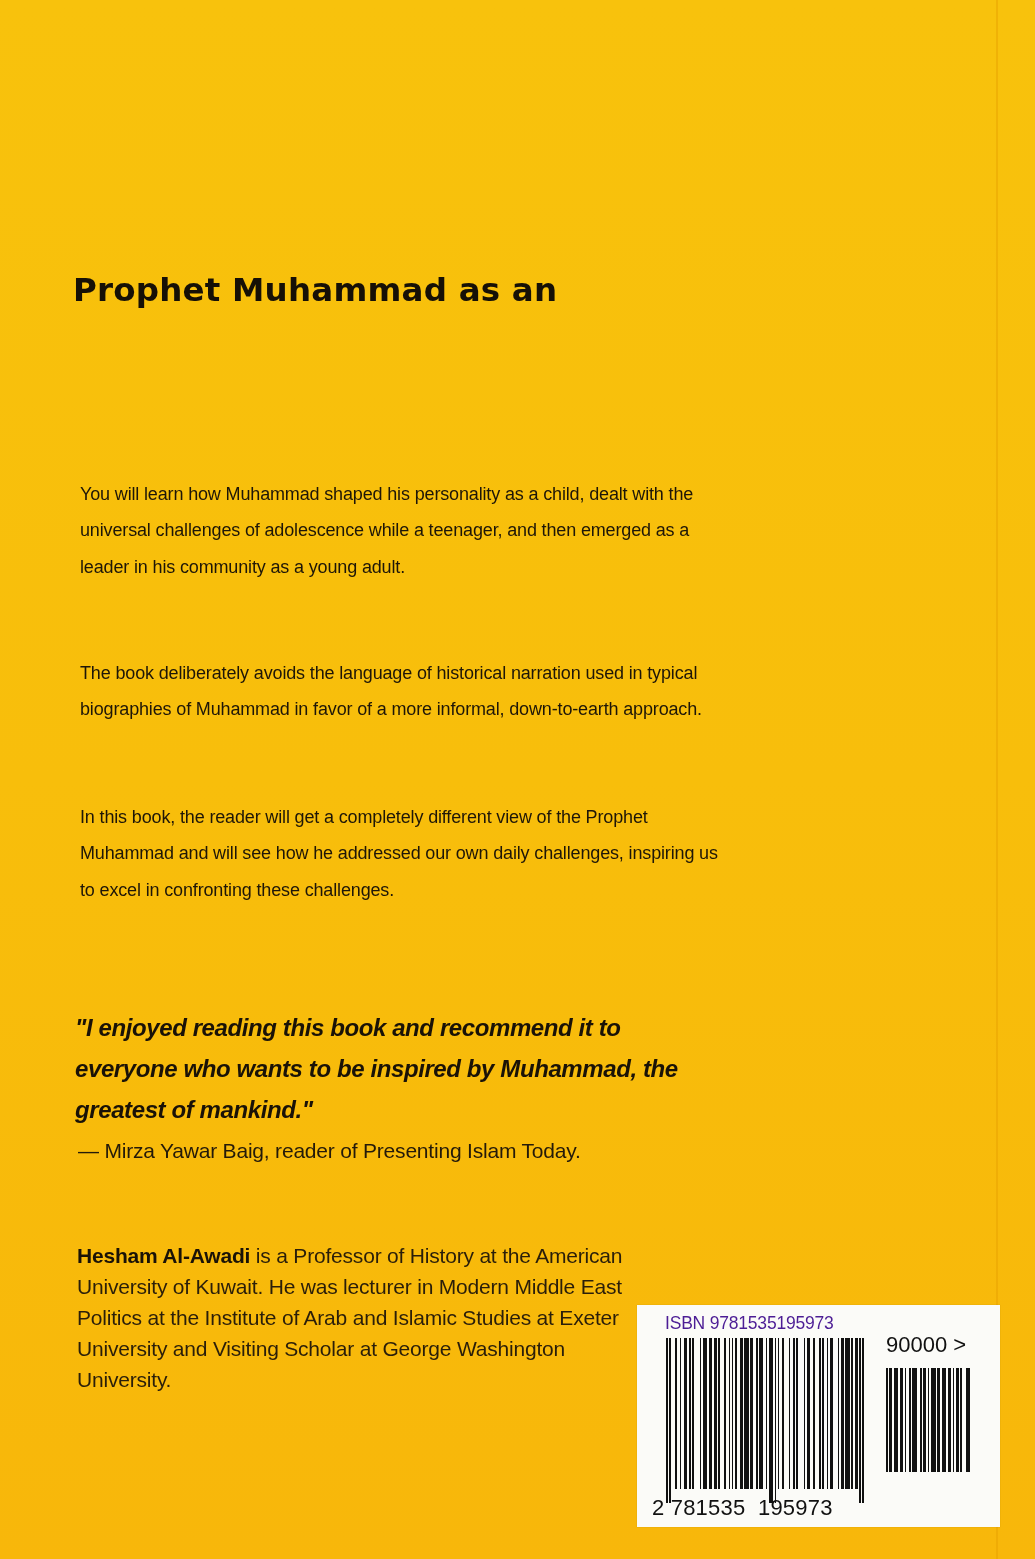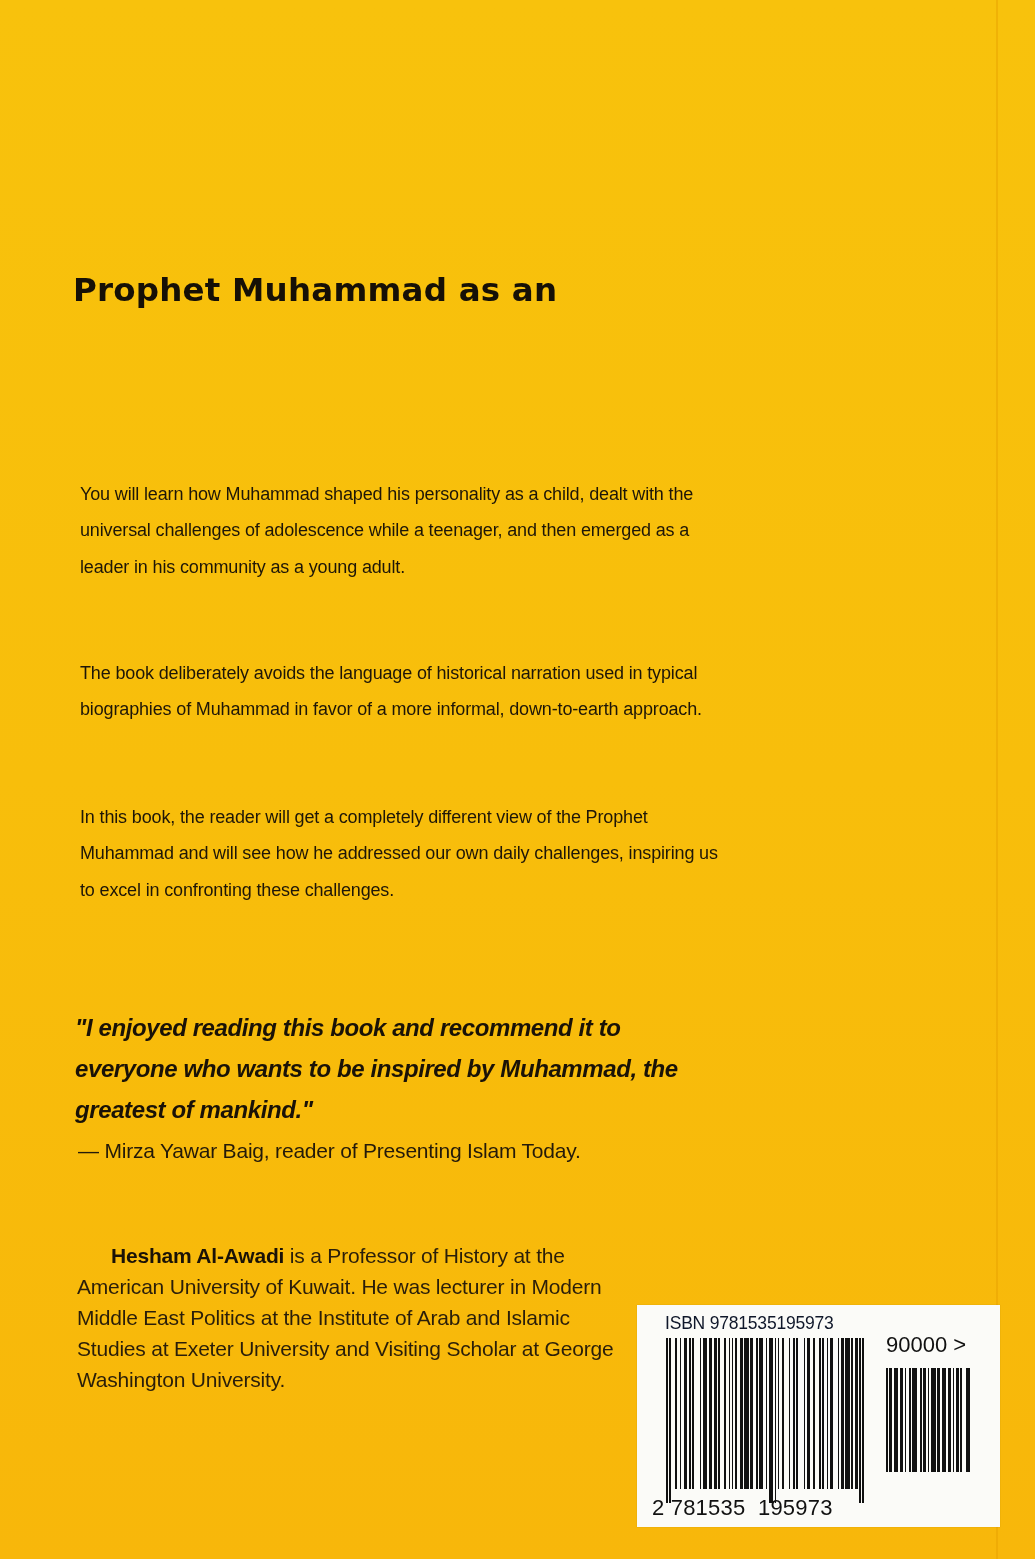--- a/index.html
+++ b/index.html
@@ -34,28 +34,28 @@
     font-size: 24px; line-height: 41px; color: #1a1207; margin: 0; letter-spacing: -0.4px;
   }
   .attribution {
     position: absolute; left: 78px; top: 1134px; width: 640px;
     font-size: 21px; line-height: 34px; color: #241a0a; letter-spacing: -0.2px;
   }
   .bio {
     position: absolute; left: 77px; top: 1240px; width: 560px;
     font-size: 21px; line-height: 31px; color: #2a1e0a; margin: 0; letter-spacing: -0.2px;
   }
-  .bio b { color: #1a1207; margin-left: 34px; }
+  .bio b { color: #1a1207; }
   .barcode-box {
     position: absolute; left: 637px; top: 1305px; width: 363px; height: 222px;
     background: #fbfbf8; box-shadow: 0 0 1px rgba(0,0,0,0.2);
   }
   .isbn-label {
     position: absolute; left: 28px; top: 8px;
-    font-size: 17.5px; color: #0f172a; letter-spacing: -0.2px;
+    font-size: 17.5px; color: #4c1d95; letter-spacing: -0.2px;
   }
   .price-code {
     position: absolute; left: 249px; top: 27px;
     font-size: 22px; color: #111;
   }
   .bars-main {
     position: absolute; left: 29px; top: 33px; height: 151px; width: 198px;
     display: flex; align-items: stretch;
   }
   .bars-addon {

